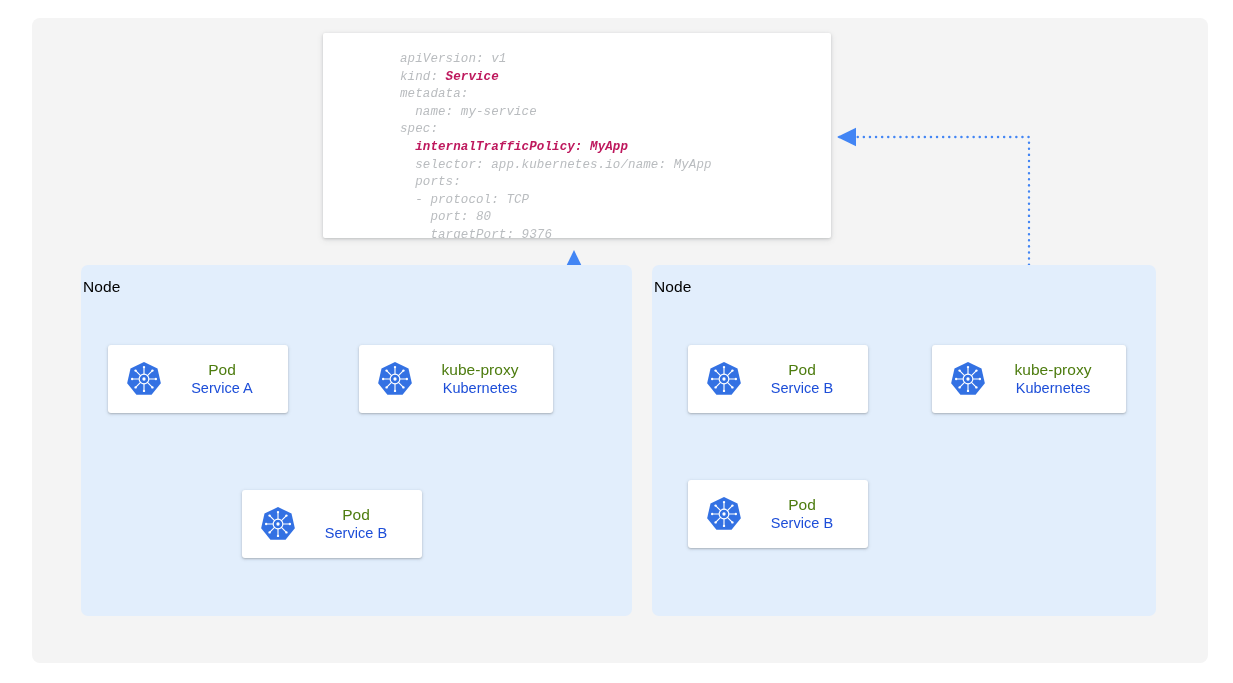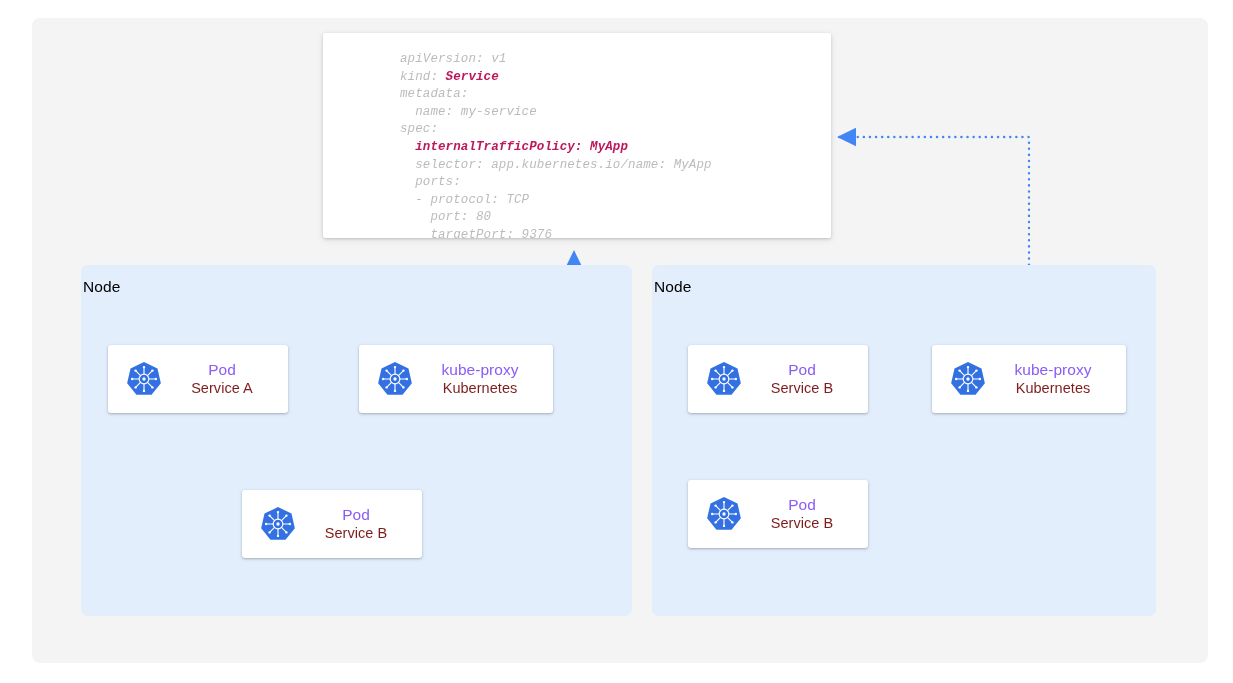--- a/index.html
+++ b/index.html
@@ -102,28 +102,28 @@
   .card-text {
     flex: 1 1 auto;
     display: flex;
     flex-direction: column;
     align-items: center;
     justify-content: center;
     padding-right: 6px;
   }
   .card-title {
     font-size: 15.5px;
-    color: #8b5cf6;
+    color: #4d7c0f;
     line-height: 19px;
     letter-spacing: 0.05px;
     white-space: nowrap;
   }
   .card-sub {
     font-size: 14.5px;
-    color: #7f1d1d;
+    color: #1d4ed8;
     line-height: 19px;
     letter-spacing: 0.05px;
     white-space: nowrap;
   }
   
   #card-pod-a        { left: 108px; top: 345px; width: 180px; height: 68px; }
   #card-kubeproxy-l  { left: 359px; top: 345px; width: 194px; height: 68px; }
   #card-pod-b-left   { left: 242px; top: 490px; width: 180px; height: 68px; }
   #card-pod-b-r1     { left: 688px; top: 345px; width: 180px; height: 68px; }
   #card-kubeproxy-r  { left: 932px; top: 345px; width: 194px; height: 68px; }

